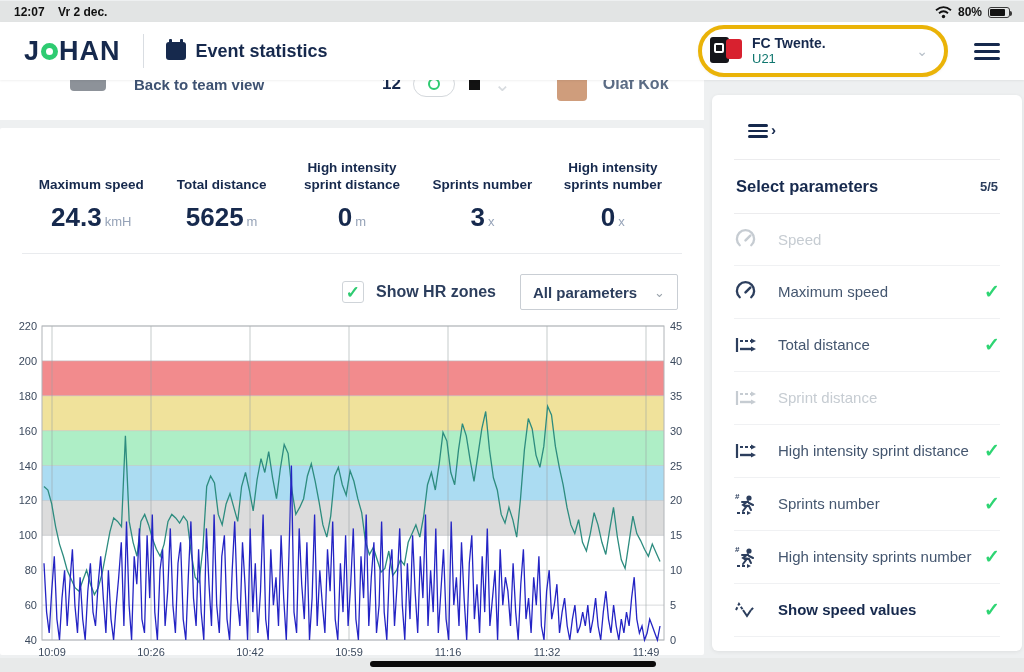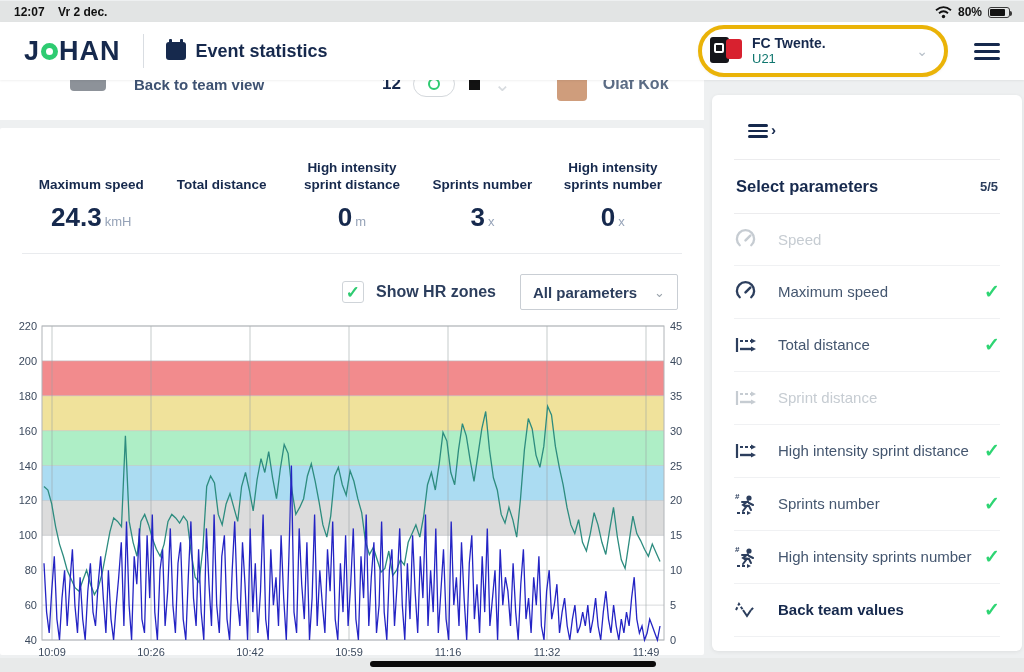--- a/index.html
+++ b/index.html
@@ -159,20 +159,21 @@
 
 <div class="main-card">
   <div class="stats-row">
     <div class="stat">
       <div class="stat-label">Maximum speed</div>
       <div class="stat-value"><span class="v">24.3</span><span class="stat-unit">kmH</span></div>
     </div>
 
     <div class="stat">
       <div class="stat-label">Total distance</div>
+      <div class="stat-value"><span class="v">5625</span><span class="stat-unit">m</span></div>
     </div>
 
     <div class="stat">
       <div class="stat-label">High intensity sprint distance</div>
       <div class="stat-value"><span class="v">0</span><span class="stat-unit">m</span></div>
     </div>
 
     <div class="stat">
       <div class="stat-label">Sprints number</div>
       <div class="stat-value"><span class="v">3</span><span class="stat-unit">x</span></div>
@@ -355,20 +356,20 @@
         <span class="sb-check">✓</span>
       </div>
       <div class="sb-item bold">
         <span class="sb-icon">
           <svg width="24" height="20" viewBox="0 0 24 20">
             <path d="M2 10 L5 4 L9 10" fill="none" stroke="currentColor" stroke-width="2" stroke-dasharray="3 2"></path>
             <path d="M9 10 L13 16 L17 10" fill="none" stroke="currentColor" stroke-width="2"></path>
             <path d="M17 10 L20 7" fill="none" stroke="currentColor" stroke-width="2" stroke-dasharray="3 2"></path>
           </svg>
         </span>
-        <span class="sb-label">Back team values</span>
+        <span class="sb-label">Show speed values</span>
         <span class="sb-check">✓</span>
       </div>
     </div>
 </div>
 
 <div class="bottom-strip"></div>
 <div class="home-indicator"></div>
 
 </body></html>

